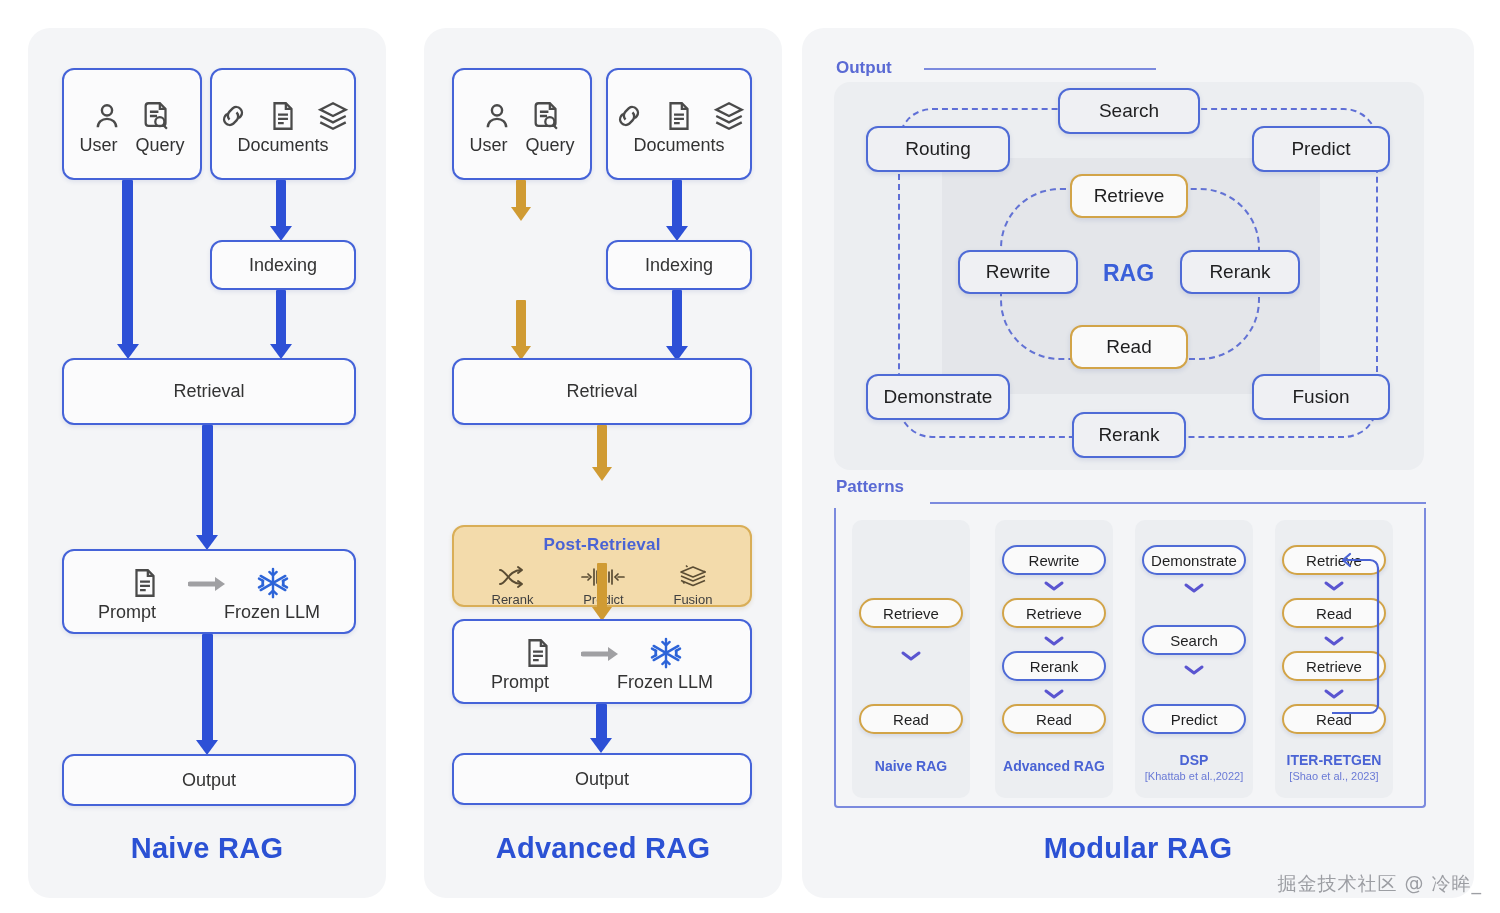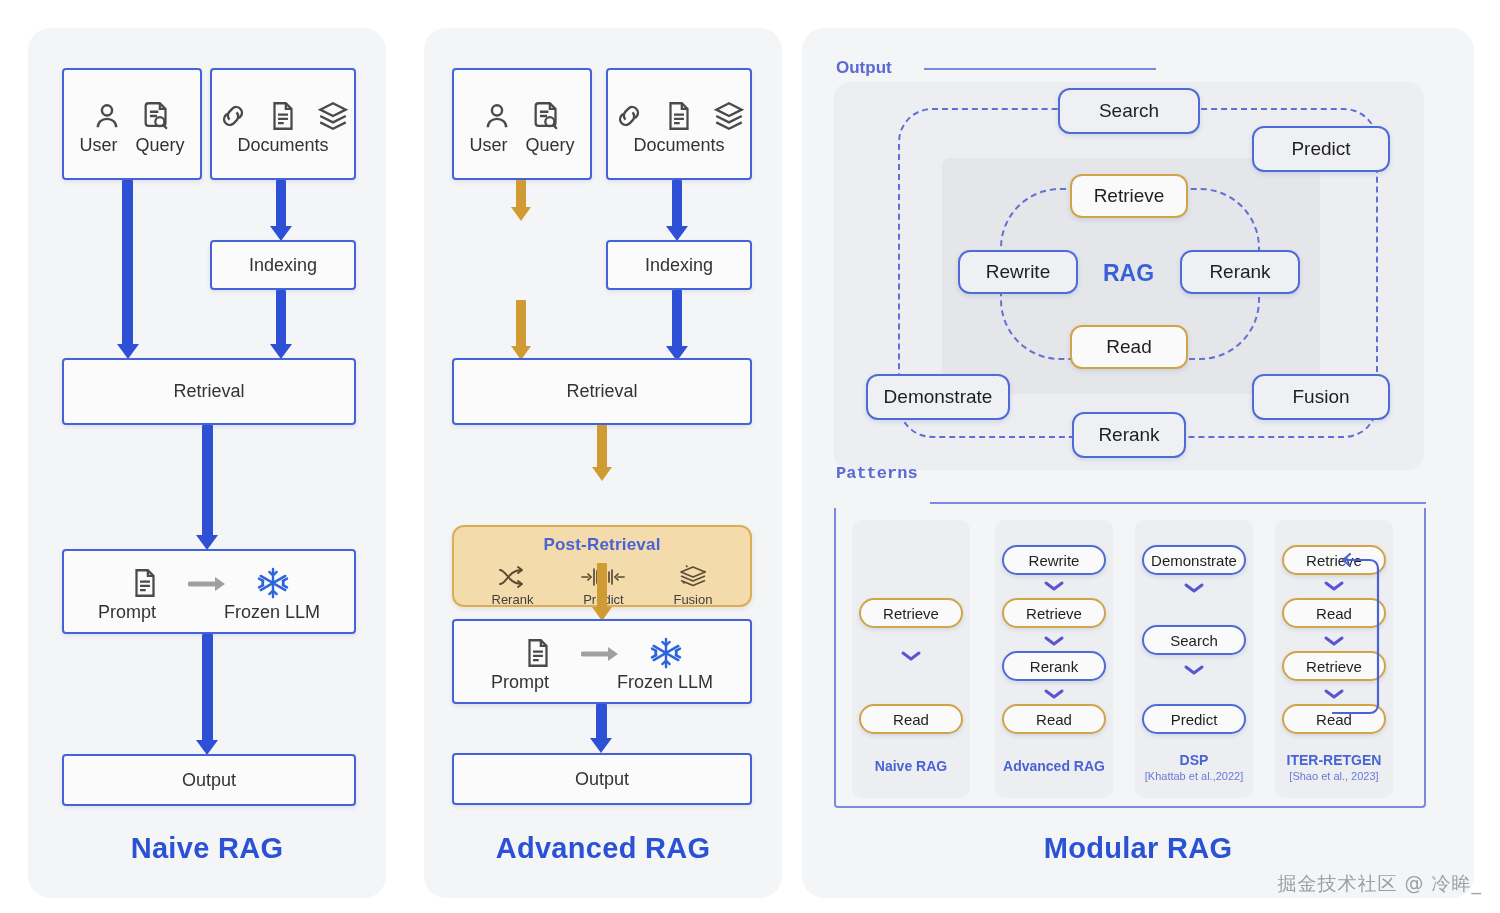--- a/index.html
+++ b/index.html
@@ -19,21 +19,21 @@
   }
   #panel-naive    { left: 28px;  top: 28px;  width: 358px; height: 870px; }
   #panel-advanced { left: 424px; top: 28px;  width: 358px; height: 870px; }
   #panel-modular  { left: 802px; top: 28px;  width: 672px; height: 870px; }
 
   
   .box {
     position: absolute;
     background: #fbfbfc;
     border: 2px solid #4563d8;
-    border-radius: 4px;
+    border-radius: 12px;
     display: flex; align-items: center; justify-content: center;
     color: #2c2c2e;
     box-shadow: 0 2px 4px rgba(40,60,140,.10);
   }
   .box .lbl { font-size: 18px; color: #333; }
 
   
   .iconbox { flex-direction: column; gap: 2px; padding-top: 6px; }
   .iconrow { display: flex; align-items: flex-end; justify-content: center; gap: 16px; }
   .iconlabels { display: flex; align-items: center; justify-content: center; gap: 18px; font-size: 18px; color: #333; }
@@ -424,20 +424,23 @@
   <div class="sec-rule" style="left:924px;top:68px;width:232px;"></div>
   <div class="sec-tick" style="left:836px;top:92px;height:196px;"></div>
 
   <div id="modules-area"></div>
   <div id="modules-core"></div>
 
   <div class="ring" style="left:898px;top:108px;width:480px;height:330px;"></div>
 
   <div class="ring-inner" style="left:1000px;top:188px;width:260px;height:172px;"></div>
 
+  <div class="mod-box" style="left:866px;top:126px;width:144px;height:46px;">
+    <span>Routing</span>
+  </div>
   <div class="mod-box" style="left:1058px;top:88px;width:142px;height:46px;">
     <span>Search</span>
   </div>
   <div class="mod-box" style="left:1252px;top:126px;width:138px;height:46px;">
     <span>Predict</span>
   </div>
   <div class="mod-box" style="left:866px;top:374px;width:144px;height:46px;">
     <span>Demonstrate</span>
   </div>
   <div class="mod-box" style="left:1072px;top:412px;width:114px;height:46px;">
@@ -454,21 +457,21 @@
     <span>Rewrite</span>
   </div>
   <div class="mod-box" style="left:1180px;top:250px;width:120px;height:44px;">
     <span>Rerank</span>
   </div>
   <div class="mod-box amber" style="left:1070px;top:325px;width:118px;height:44px;">
     <span>Read</span>
   </div>
   <div id="rag-center" style="left:1103px;top:260px;">RAG</div>
 
-  <div class="sec-head" style="left:836px;top:464px;font-family:Liberation Mono, monospace;">Patterns</div>
+  <div class="sec-head" style="left:836px;top:477px;">Patterns</div>
   <div class="sec-rule" style="left:930px;top:502px;width:496px;"></div>
   <div id="patterns-bracket"></div>
 
   <div class="pcol" style="left:852px;">
     <div class="pbox amber" style="top:78px;">
       <span>Retrieve</span>
     </div>
     <svg class="pchev" style="top:130px;" viewBox="0 0 22 12" fill="none" stroke="#5a55d0" stroke-width="3" stroke-linecap="round" stroke-linejoin="round">
         <path d="M3 3l8 6 8-6"></path>
       </svg>

